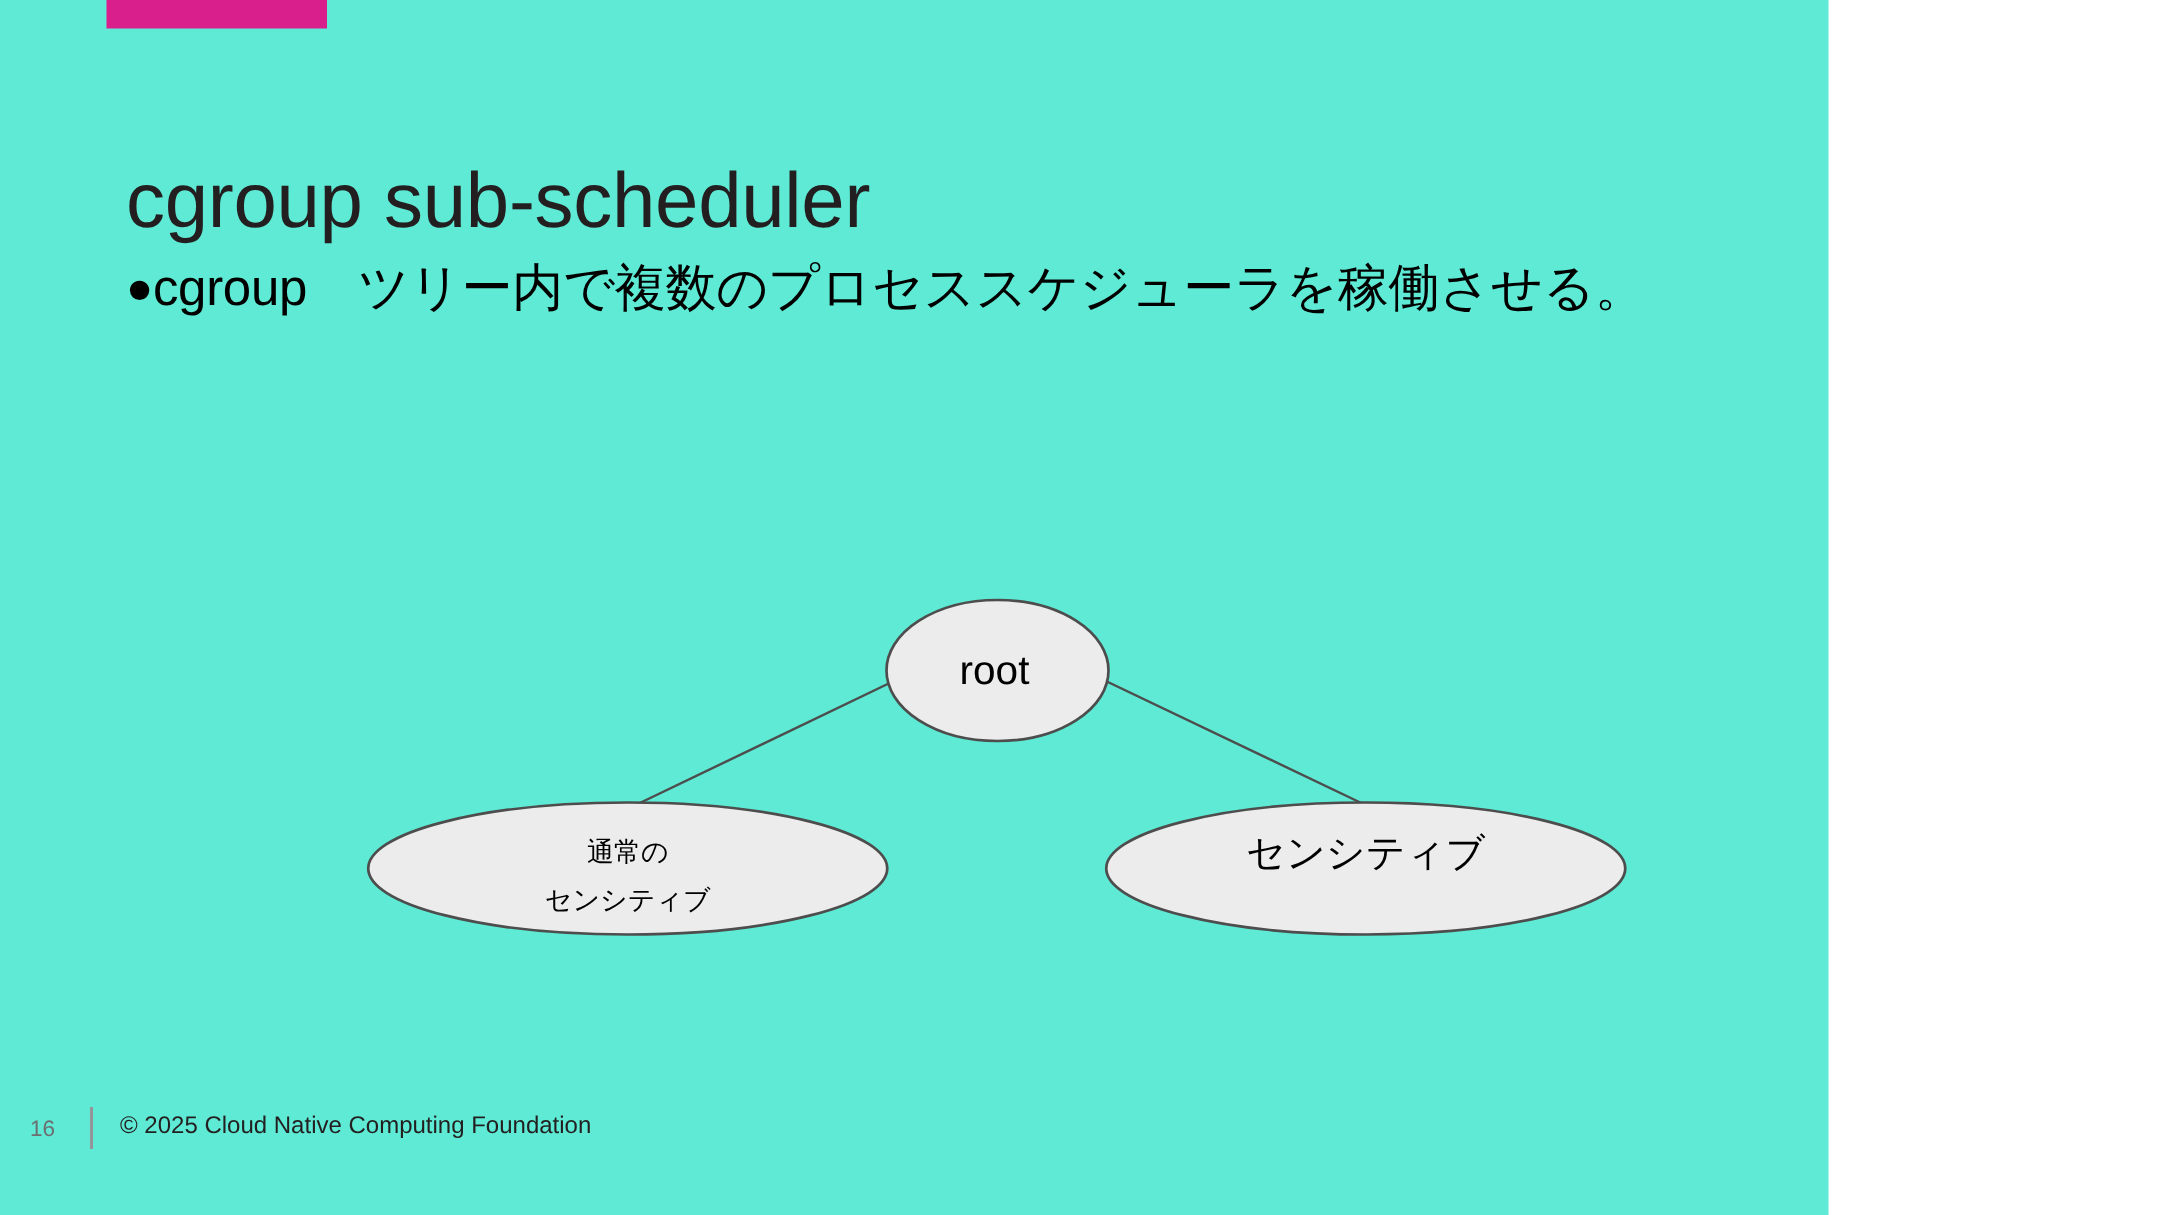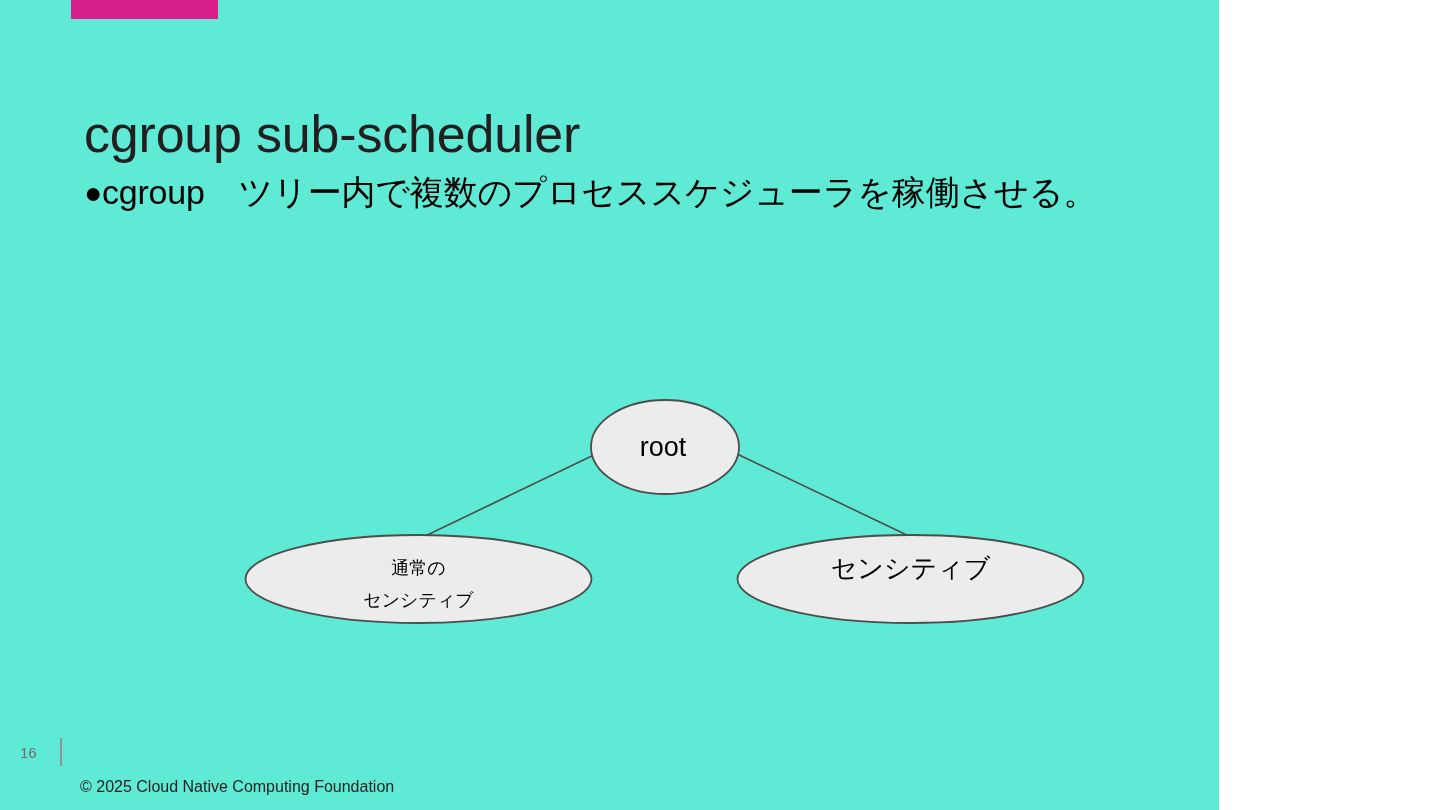--- a/index.html
+++ b/index.html
@@ -118,21 +118,20 @@
     height: 28px;
     background: #939598;
   }
   .footer-copy {
     position: absolute;
     left: 80px;
     top: 742px;
     font-size: 16px;
     color: #231f20;
     white-space: nowrap;
-    margin-top: 36px;
   }
   .footer-logo {
     position: absolute;
     left: 1362px;
     top: 734px;
     width: 48px;
     height: 48px;
   }
 </style>
 </head>

